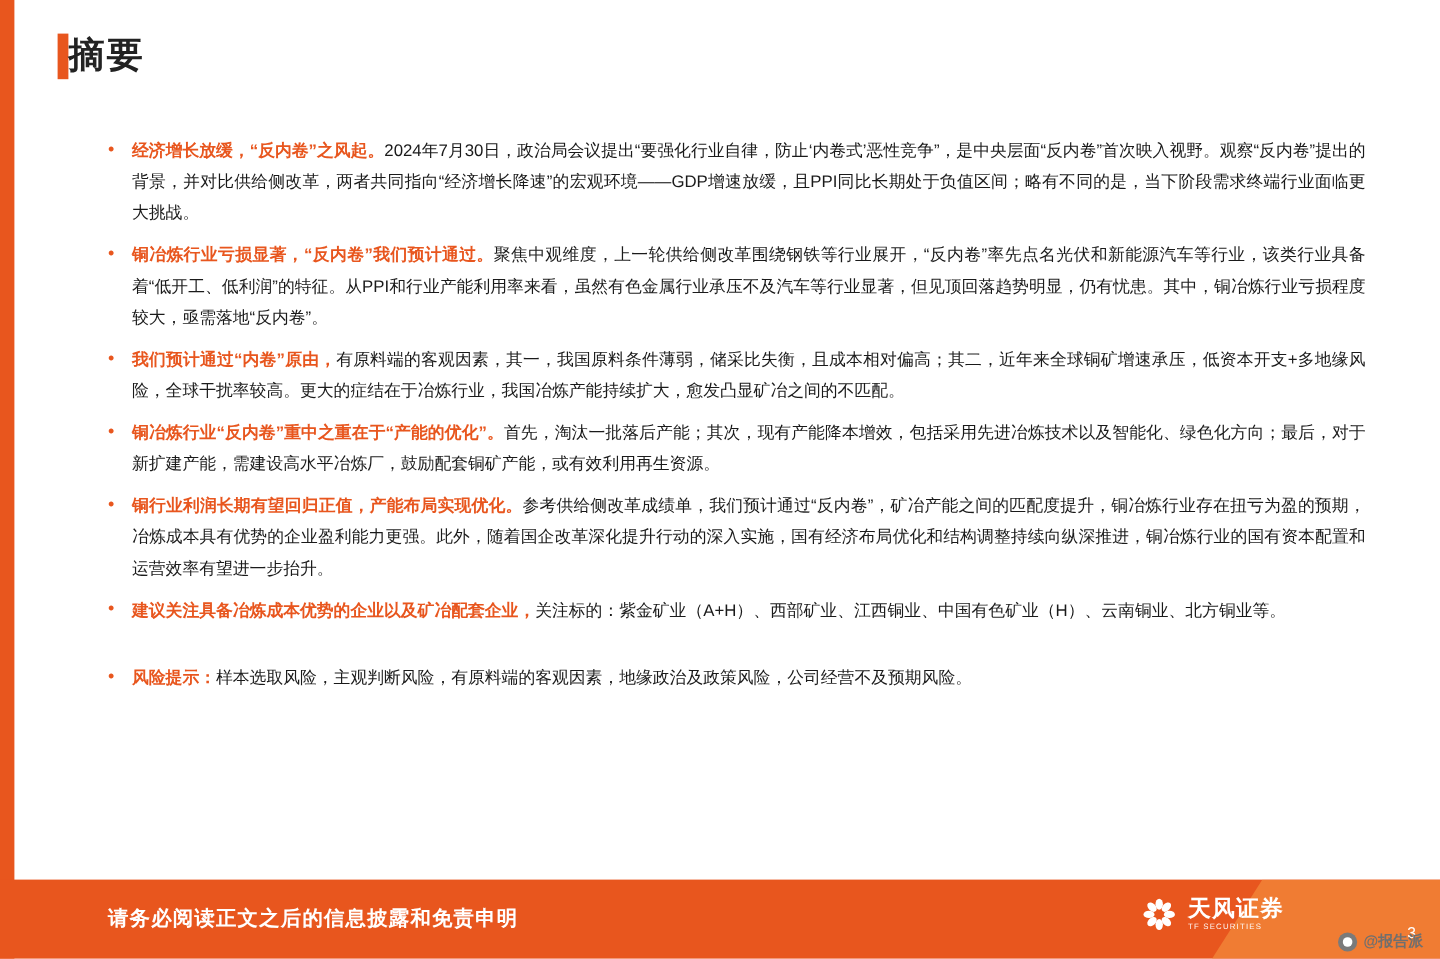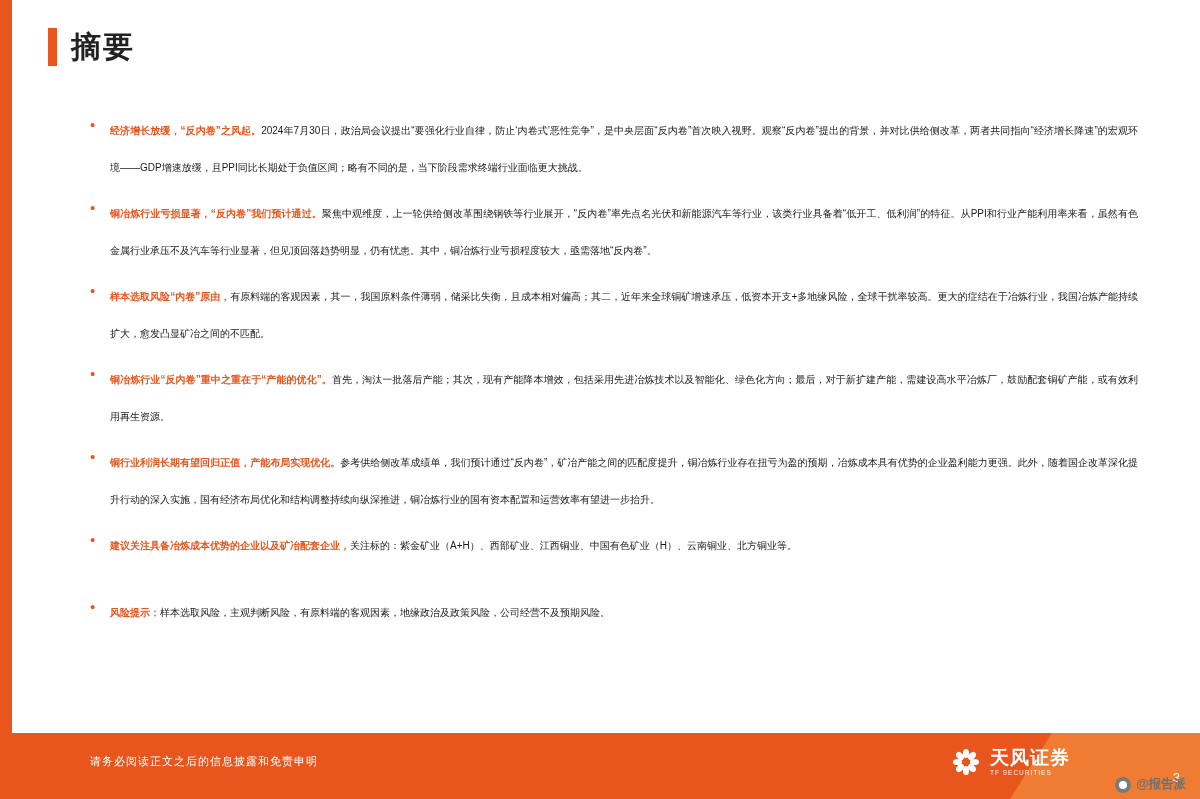--- a/index.html
+++ b/index.html
@@ -28,21 +28,20 @@
     height: 799px;
     background: #e8561e;
   }
   
   .title-row {
     position: absolute;
     left: 48px;
     top: 28px;
     display: flex;
     align-items: center;
-    gap: 14px;
   }
   .title-tick {
     width: 9px;
     height: 38px;
     background: #e8561e;
     display: block;
   }
   .title-text {
     font-size: 30px;
     font-weight: bold;
@@ -65,22 +64,22 @@
   .bullet-dot {
     color: #e8561e;
     font-size: 15px;
     line-height: 26px;
     width: 20px;
     flex: 0 0 20px;
     text-align: left;
   }
   .bullet-body {
     flex: 1 1 auto;
-    font-size: 10px;
-    line-height: 37px;
+    font-size: 14px;
+    line-height: 26px;
     color: #1a1a1a;
     text-align: justify;
     text-justify: inter-ideograph;
   }
   .hl {
     color: #e8561e;
     font-weight: bold;
   }
   .risk-row {
     margin-top: 30px;
@@ -100,24 +99,24 @@
     bottom: 0;
     width: 190px;
     height: 66px;
     background: #f07c33;
     clip-path: polygon(42px 0, 190px 0, 190px 66px, 0 66px);
   }
   .footer-text {
     position: absolute;
     left: 90px;
     top: 21px;
-    font-size: 11px;
+    font-size: 17px;
     color: #ffffff;
     letter-spacing: 1px;
-    font-weight: normal;
+    font-weight: bold;
   }
   .footer-logo {
     position: absolute;
     right: 130px;
     top: 14px;
     display: flex;
     align-items: flex-end;
     gap: 9px;
   }
   .logo-mark {
@@ -201,21 +200,21 @@
     <div class="bullet-row">
       <span class="bullet-dot">•</span>
       <div class="bullet-body">
         <span class="hl">铜冶炼行业亏损显著，“反内卷”我们预计通过。</span><span>聚焦中观维度，上一轮供给侧改革围绕钢铁等行业展开，“反内卷”率先点名光伏和新能源汽车等行业，该类行业具备着“低开工、低利润”的特征。从PPI和行业产能利用率来看，虽然有色金属行业承压不及汽车等行业显著，但见顶回落趋势明显，仍有忧患。其中，铜冶炼行业亏损程度较大，亟需落地“反内卷”。</span>
       </div>
     </div>
 
     <div class="bullet-row">
       <span class="bullet-dot">•</span>
       <div class="bullet-body">
-        <span class="hl">样本选取风险“内卷”原由，</span><span>有原料端的客观因素，其一，我国原料条件薄弱，储采比失衡，且成本相对偏高；其二，近年来全球铜矿增速承压，低资本开支+多地缘风险，全球干扰率较高。更大的症结在于冶炼行业，我国冶炼产能持续扩大，愈发凸显矿冶之间的不匹配。</span>
+        <span class="hl">我们预计通过“内卷”原由，</span><span>有原料端的客观因素，其一，我国原料条件薄弱，储采比失衡，且成本相对偏高；其二，近年来全球铜矿增速承压，低资本开支+多地缘风险，全球干扰率较高。更大的症结在于冶炼行业，我国冶炼产能持续扩大，愈发凸显矿冶之间的不匹配。</span>
       </div>
     </div>
 
     <div class="bullet-row">
       <span class="bullet-dot">•</span>
       <div class="bullet-body">
         <span class="hl">铜冶炼行业“反内卷”重中之重在于“产能的优化”。</span><span>首先，淘汰一批落后产能；其次，现有产能降本增效，包括采用先进冶炼技术以及智能化、绿色化方向；最后，对于新扩建产能，需建设高水平冶炼厂，鼓励配套铜矿产能，或有效利用再生资源。</span>
       </div>
     </div>
 

